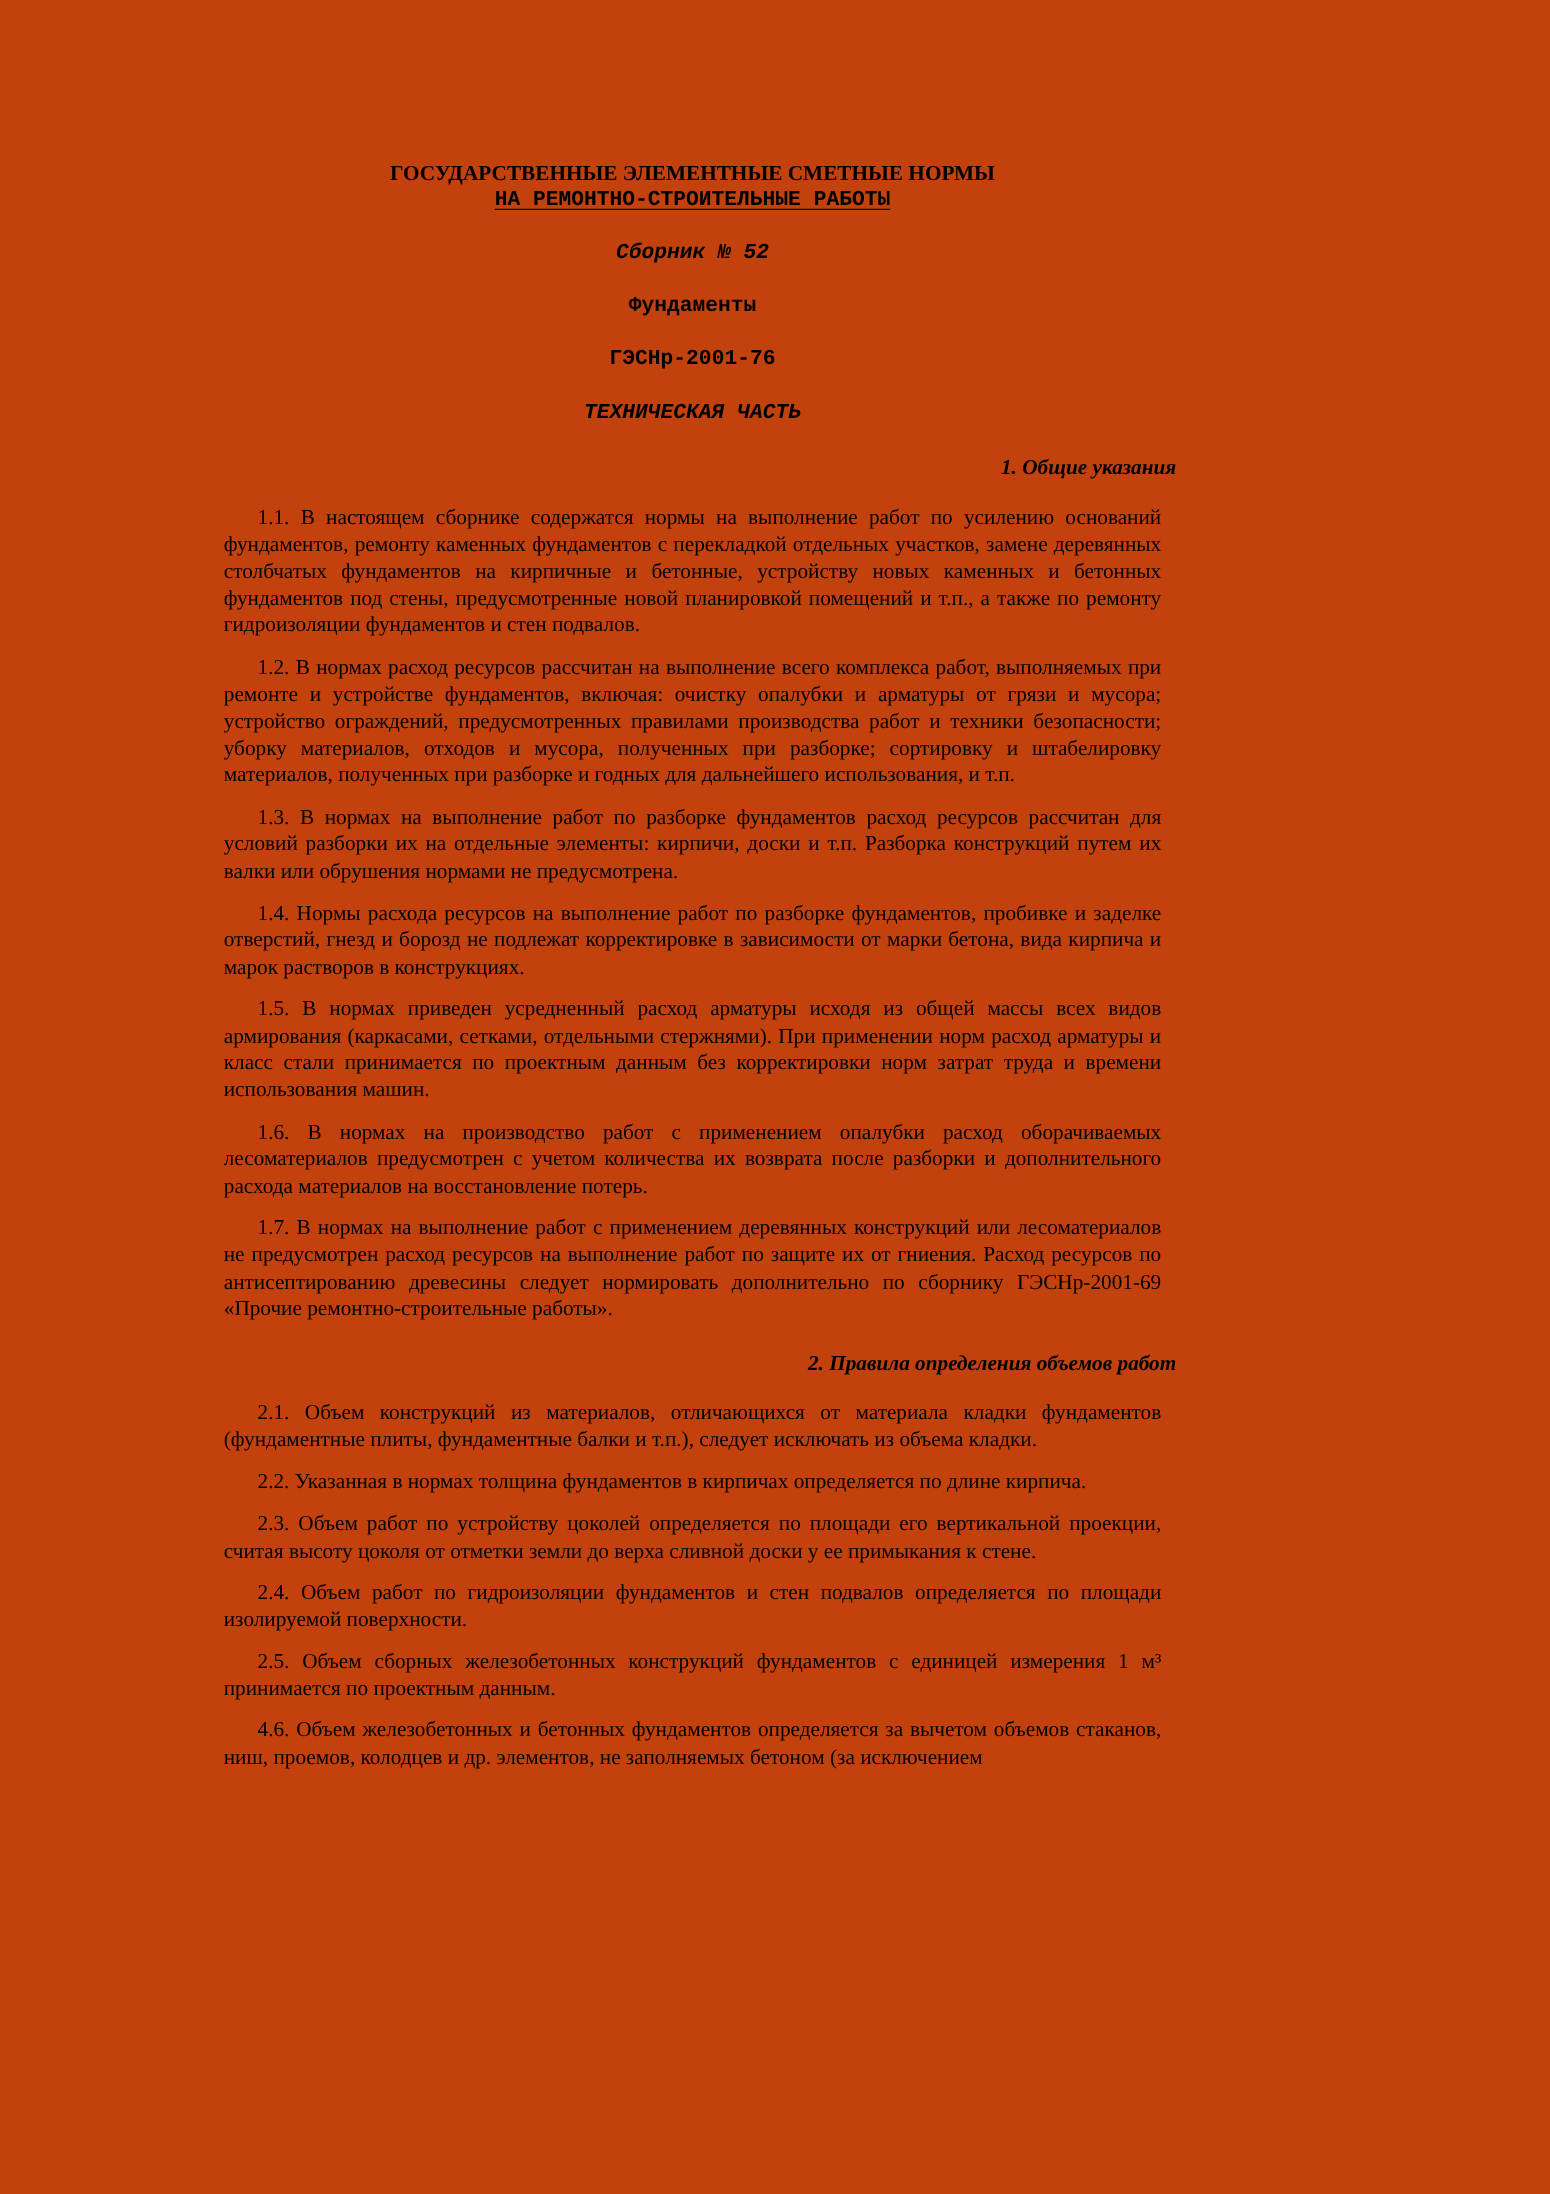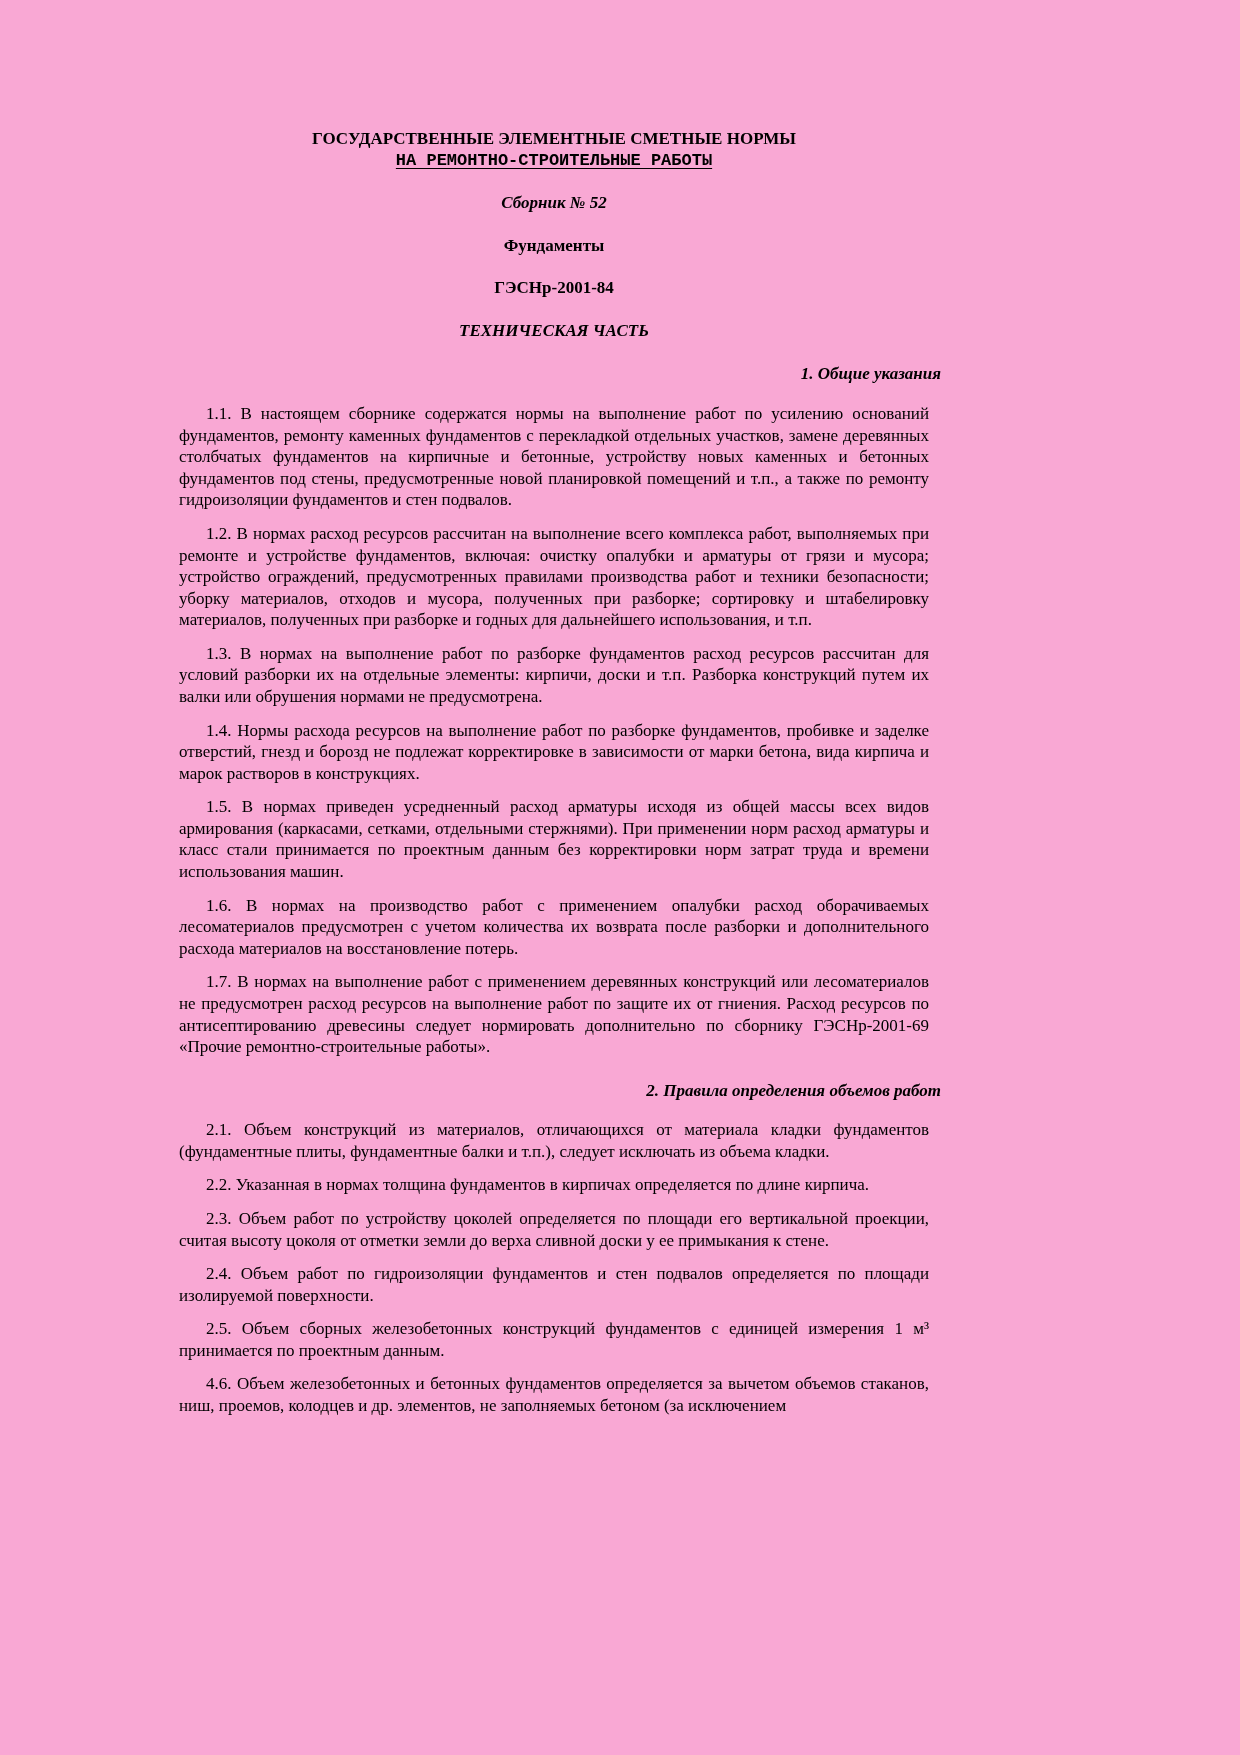--- a/index.html
+++ b/index.html
@@ -5,40 +5,41 @@
     html, body {
       margin: 0;
       padding: 0;
       background: #ffffff;
     }
     .page {
       position: relative;
       width: 1240px;
       min-height: 1755px;
       box-sizing: border-box;
-      background: #f9a8d4;
+      background: #c2410c;
       padding: 128px 299px 60px 167px;
       font-family: "Liberation Serif", "DejaVu Serif", serif;
       font-size: 17px;
       line-height: 1.27;
       color: #000000;
     }
     .doc-title {
       text-align: center;
       font-weight: bold;
       margin: 0 0 4px 0;
     }
     .doc-title .line2 {
       text-decoration: underline;
       text-underline-offset: 3px;
       font-family: Liberation Mono, monospace;
     }
     .center-line {
       text-align: center;
       margin: 21px 0;
+      font-family: Liberation Mono, monospace;
     }
     .bold { font-weight: bold; }
     .italic { font-style: italic; }
     .section-heading {
       font-size: 17px;
       font-weight: bold;
       margin: 22px 0 18px 0;
       text-indent: 27px;
       text-align: right;
       font-style: italic;
@@ -56,21 +57,21 @@
 
   <div class="doc-title">
     <div class="line1">ГОСУДАРСТВЕННЫЕ ЭЛЕМЕНТНЫЕ СМЕТНЫЕ НОРМЫ</div>
     <div class="line2">НА РЕМОНТНО-СТРОИТЕЛЬНЫЕ РАБОТЫ</div>
   </div>
 
   <p class="center-line bold italic">Сборник № 52</p>
 
   <p class="center-line bold">Фундаменты</p>
 
-  <p class="center-line bold">ГЭСНр-2001-84</p>
+  <p class="center-line bold">ГЭСНр-2001-76</p>
 
   <p class="center-line bold italic">ТЕХНИЧЕСКАЯ ЧАСТЬ</p>
 
   <h2 class="section-heading">1. Общие указания</h2>
 
   <p class="para">1.1. В настоящем сборнике содержатся нормы на выполнение работ по усилению оснований фундаментов, ремонту каменных фундаментов с перекладкой отдельных участков, замене деревянных столбчатых фундаментов на кирпичные и бетонные, устройству новых каменных и бетонных фундаментов под стены, предусмотренные новой планировкой помещений и т.п., а также по ремонту гидроизоляции фундаментов и стен подвалов.</p>
   <p class="para">1.2. В нормах расход ресурсов рассчитан на выполнение всего комплекса работ, выполняемых при ремонте и устройстве фундаментов, включая: очистку опалубки и арматуры от грязи и мусора; устройство ограждений, предусмотренных правилами производства работ и техники безопасности; уборку материалов, отходов и мусора, полученных при разборке; сортировку и штабелировку материалов, полученных при разборке и годных для дальнейшего использования, и т.п.</p>
   <p class="para">1.3. В нормах на выполнение работ по разборке фундаментов расход ресурсов рассчитан для условий разборки их на отдельные элементы: кирпичи, доски и т.п. Разборка конструкций путем их валки или обрушения нормами не предусмотрена.</p>
   <p class="para">1.4. Нормы расхода ресурсов на выполнение работ по разборке фундаментов, пробивке и заделке отверстий, гнезд и борозд не подлежат корректировке в зависимости от марки бетона, вида кирпича и марок растворов в конструкциях.</p>
   <p class="para">1.5. В нормах приведен усредненный расход арматуры исходя из общей массы всех видов армирования (каркасами, сетками, отдельными стержнями). При применении норм расход арматуры и класс стали принимается по проектным данным без корректировки норм затрат труда и времени использования машин.</p>

